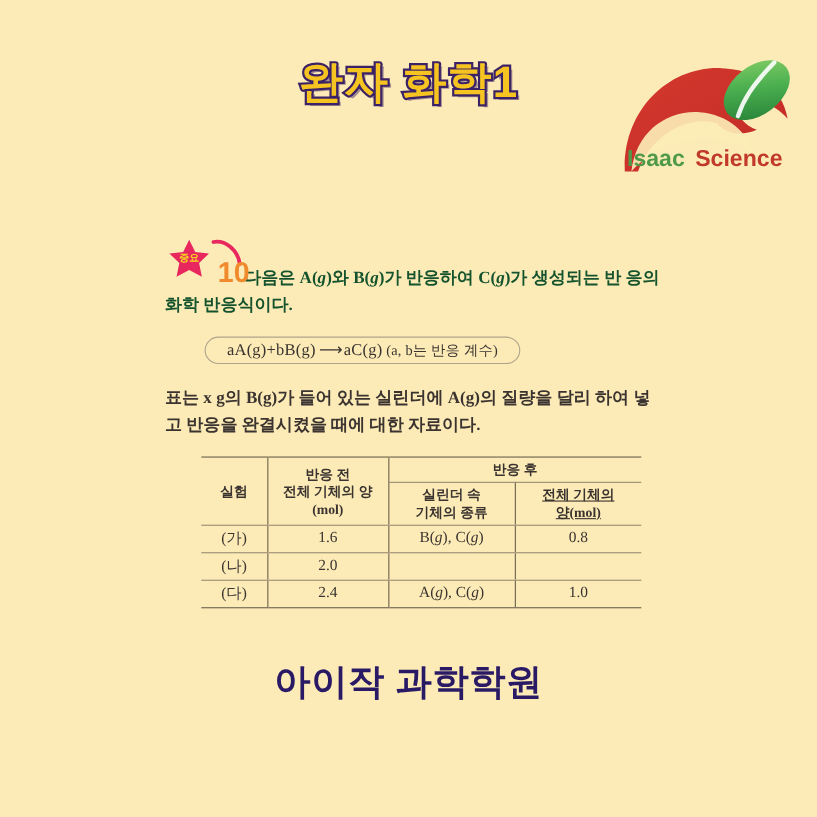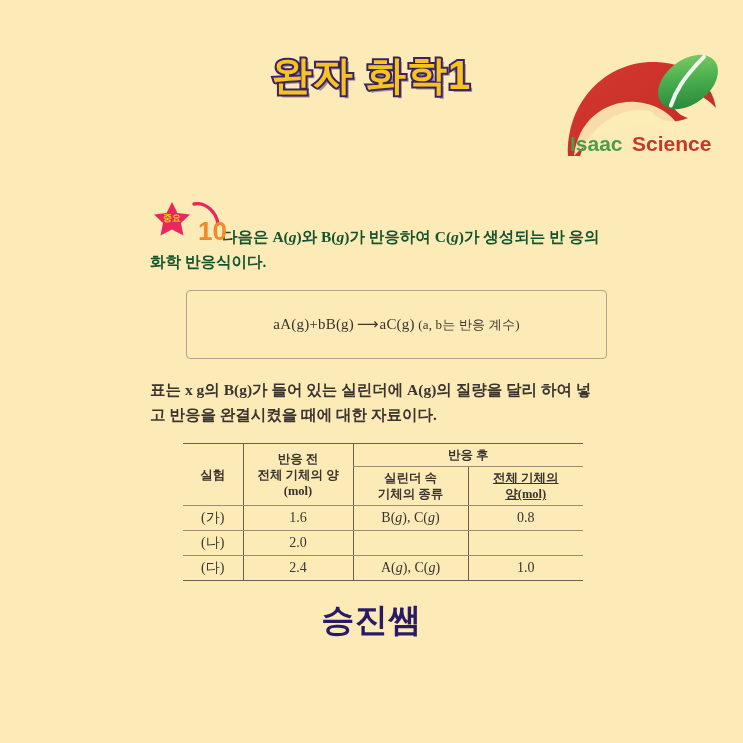--- a/index.html
+++ b/index.html
@@ -30,46 +30,46 @@
     text-shadow:3px 3px 0 rgba(59,33,102,0.45);
     white-space:nowrap;
   }
   .title-line.l2 { font-size:41px; }
 
   
   .logo { position:absolute; right:12px; top:38px; width:175px; height:135px; }
   .logo svg { display:block; width:175px; height:135px; }
 
   
-  .problem { position:absolute; left:150px; top:198px; width:450px; }
+  .problem { position:absolute; left:150px; top:214px; width:450px; }
 
   .q-head { position:relative; min-height:48px; }
   .star-badge { position:absolute; left:0; top:2px; width:80px; height:46px; }
   .star-badge svg { display:block; }
 
   .q-text {
     font-family:"Liberation Serif", serif;
     font-size:15.5px;
     line-height:25px;
     color:#14532d;
     font-weight:600;
     text-indent:72px;
     padding-top:26px;
   }
   .q-text .ital { font-style:italic; }
   .q-text .rm { font-family:"Liberation Serif", serif; font-style:normal; }
 
   
   .eq-box {
     margin:16px auto 0 36px;
-    width:421px;
+    width:287px;
     border:1.4px solid #b0a48c;
-    border-radius:4px;
+    border-radius:15px;
     background:#fcebb6;
-    padding:24px 0;
+    padding:2px 0;
     text-align:center;
     font-family:"Liberation Serif", serif;
     font-size:15px;
     color:#3a3330;
     letter-spacing:0.2px;
   }
   .eq-box .arrow { letter-spacing:-2px; margin:0 3px; }
   .eq-box .small { font-size:13px; }
 
   
@@ -228,14 +228,14 @@
             <span>A(</span><span class="cell-g">g</span><span>), </span><span>C(</span><span class="cell-g">g</span><span>)</span>
           </td>
           <td class="bt-bot bl">1.0</td>
         </tr>
       </tbody>
     </table>
   </div>
 </div>
 
 <div class="footer">
-  <div class="footer-line">승진쌤</div>
+  <div class="footer-line">아이작 과학학원</div>
 </div>
 
 </body></html>

